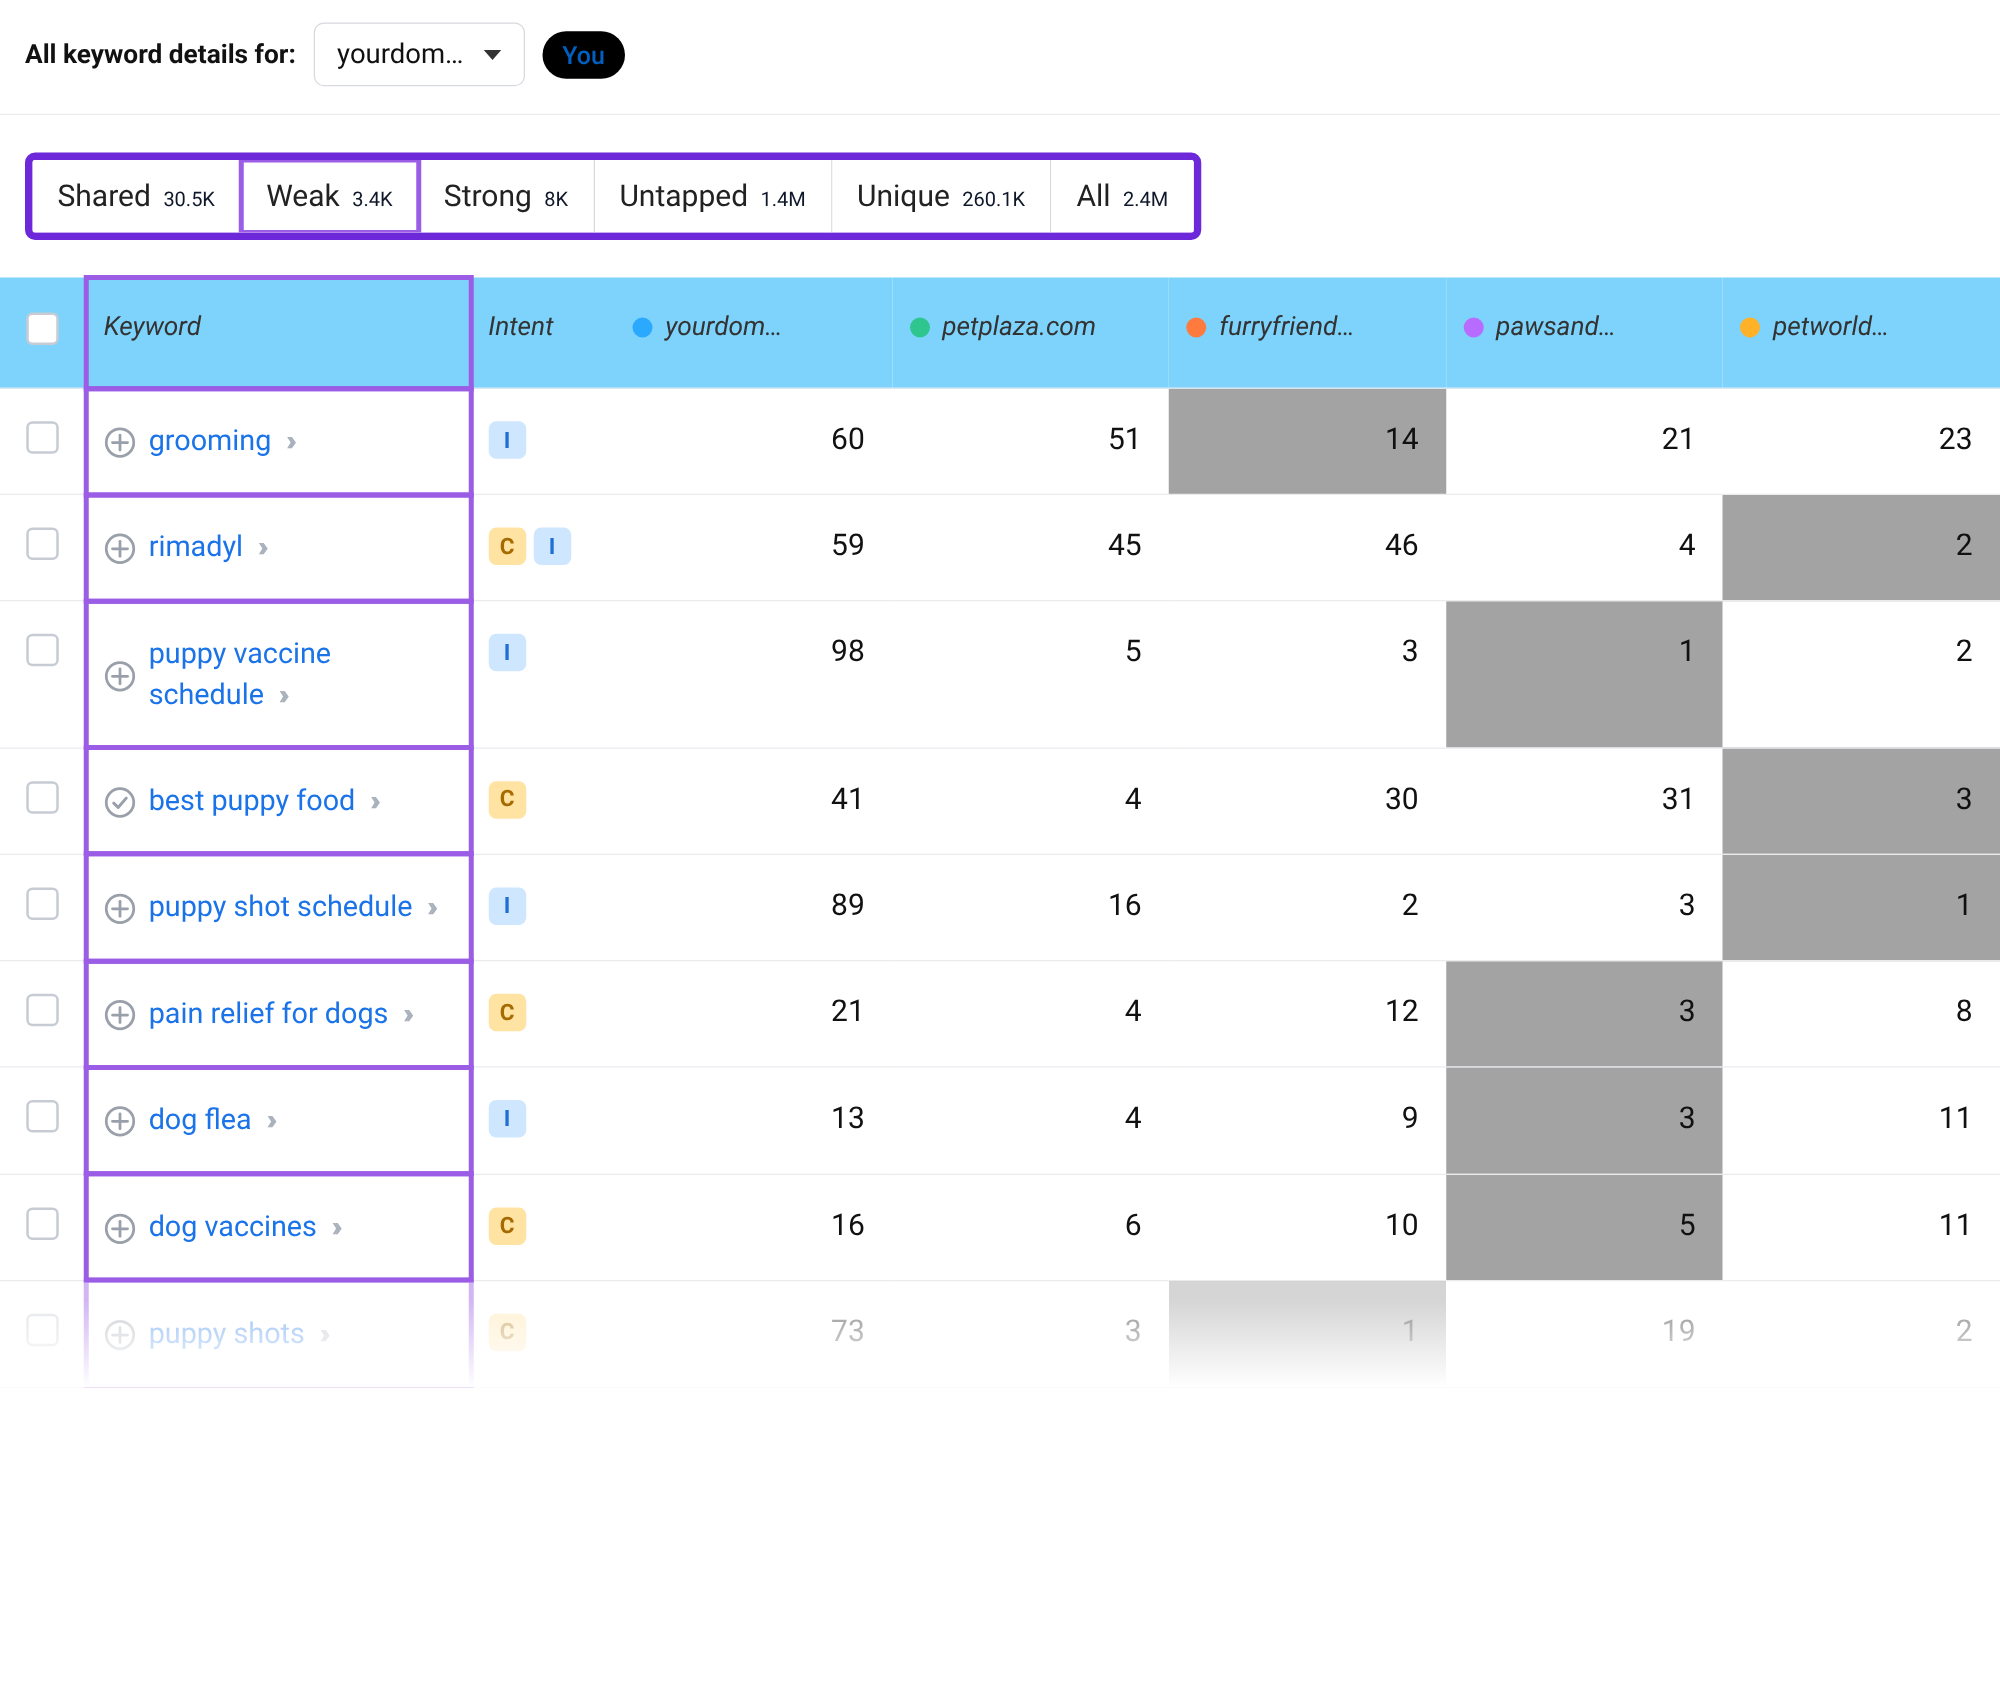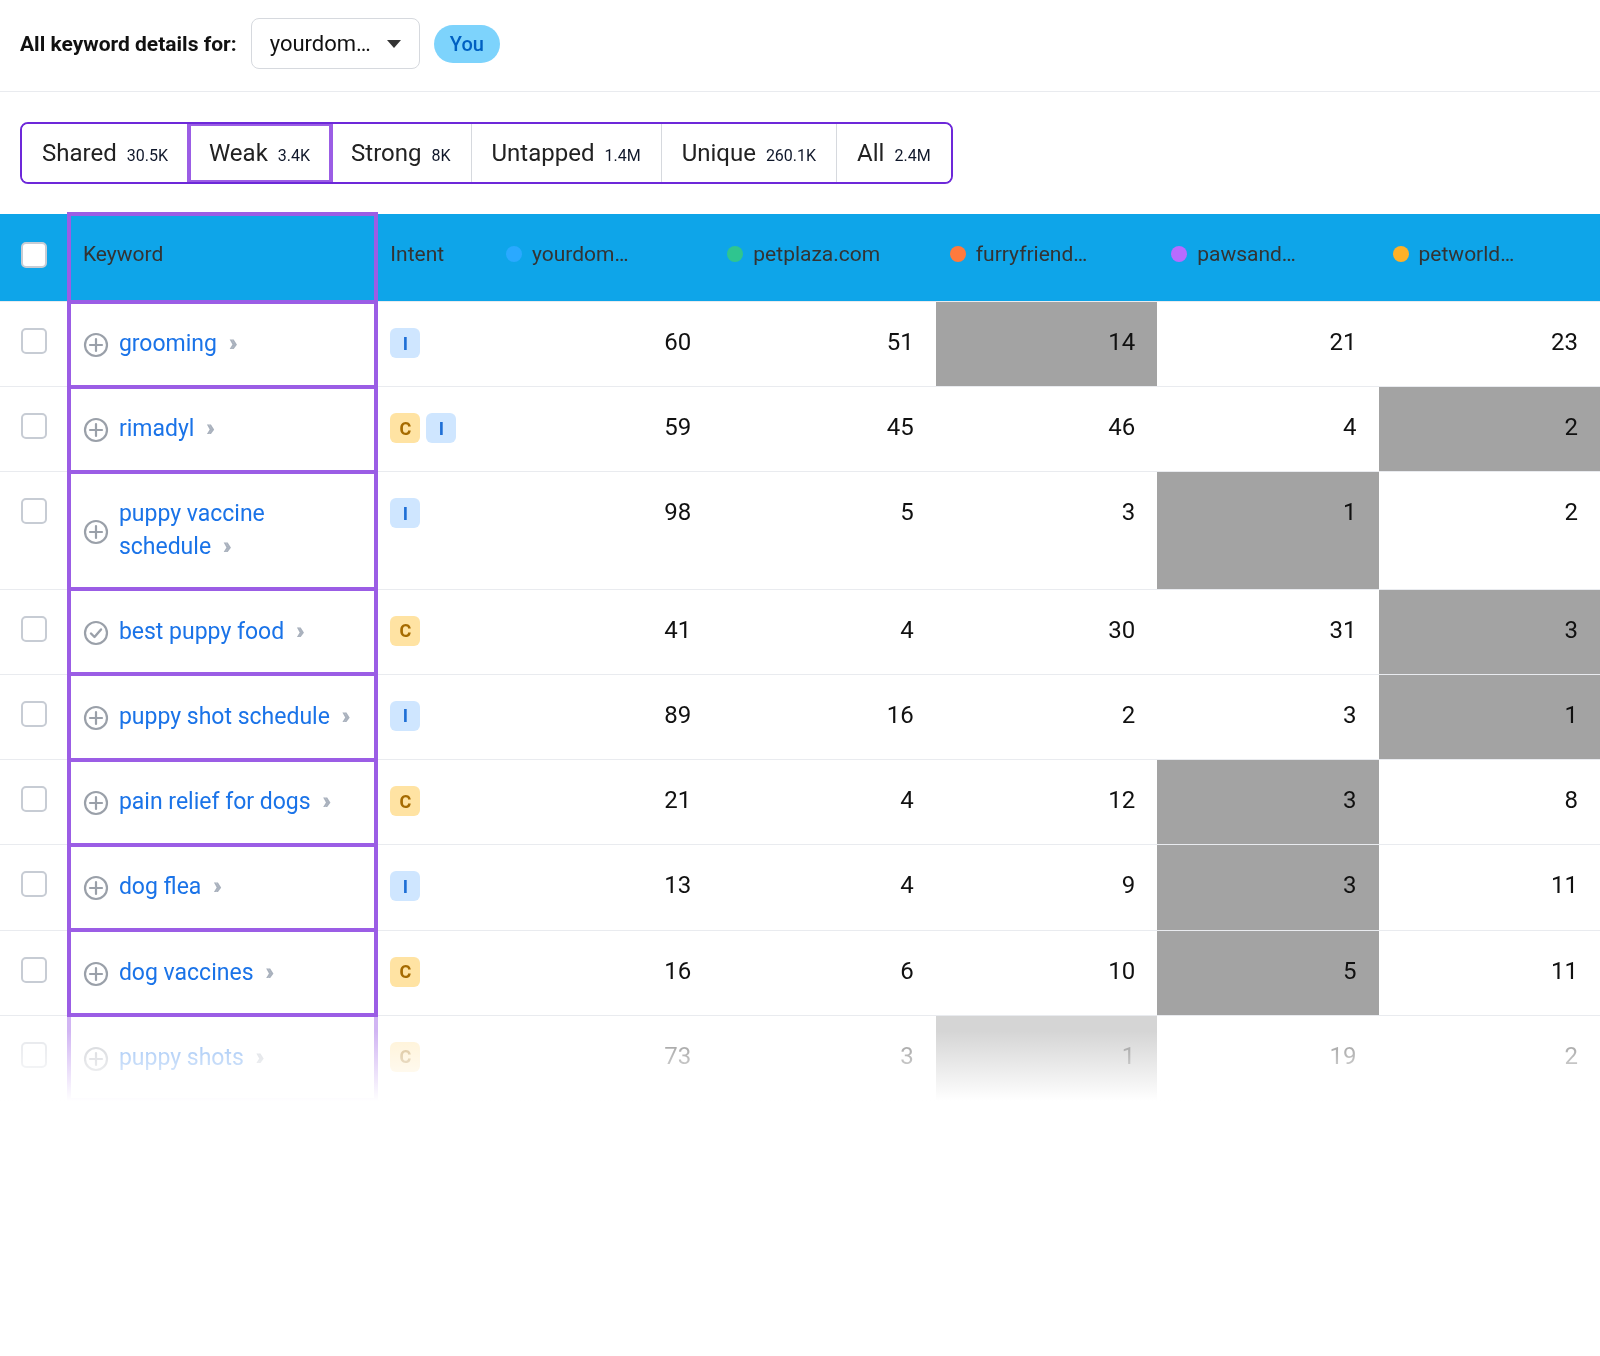--- a/index.html
+++ b/index.html
@@ -33,39 +33,39 @@
     background: #fff;
   }
   .domain-select .chev {
     width: 0; height: 0;
     border-left: 7px solid transparent;
     border-right: 7px solid transparent;
     border-top: 8px solid #333;
     margin-left: 4px;
   }
   .you-badge {
-    background: #7dd3fc;
+    background: #000000;
     color: #0060c2;
     border-radius: 999px;
     padding: 7px 16px;
     font-size: 20px;
     font-weight: 500;
   }
 
   .divider {
     border-top: 1px solid #e9ebef;
   }
 
   .tabs-wrap {
     padding: 30px 20px 30px 20px;
     display: flex;
   }
   .tabstrip {
     display: inline-flex;
-    border: 2px solid #6d28d9;
+    border: 6px solid #6d28d9;
     border-radius: 8px;
     overflow: hidden;
   }
   .tab {
     padding: 15px 20px;
     border-right: 1px solid #d6d9de;
     cursor: pointer;
     display: flex;
     align-items: baseline;
     gap: 10px;
@@ -79,21 +79,22 @@
     outline-offset: -2px;
     position: relative;
     z-index: 2;
   }
 
   .table {
     width: 100%;
     border-collapse: collapse;
   }
   .thead-row {
-    background: #0ea5e9;
+    background: #7dd3fc;
+    font-style: italic;
   }
   .th, .td {
     border-bottom: 1px solid #e9ebef;
     text-align: left;
     vertical-align: top;
   }
   .th { padding: 28px 14px; font-weight: 400; color: #333; font-size: 21px; white-space: nowrap; }
   .td { padding: 26px 14px; }
 
   .col-check { width: 56px; text-align: center; }

